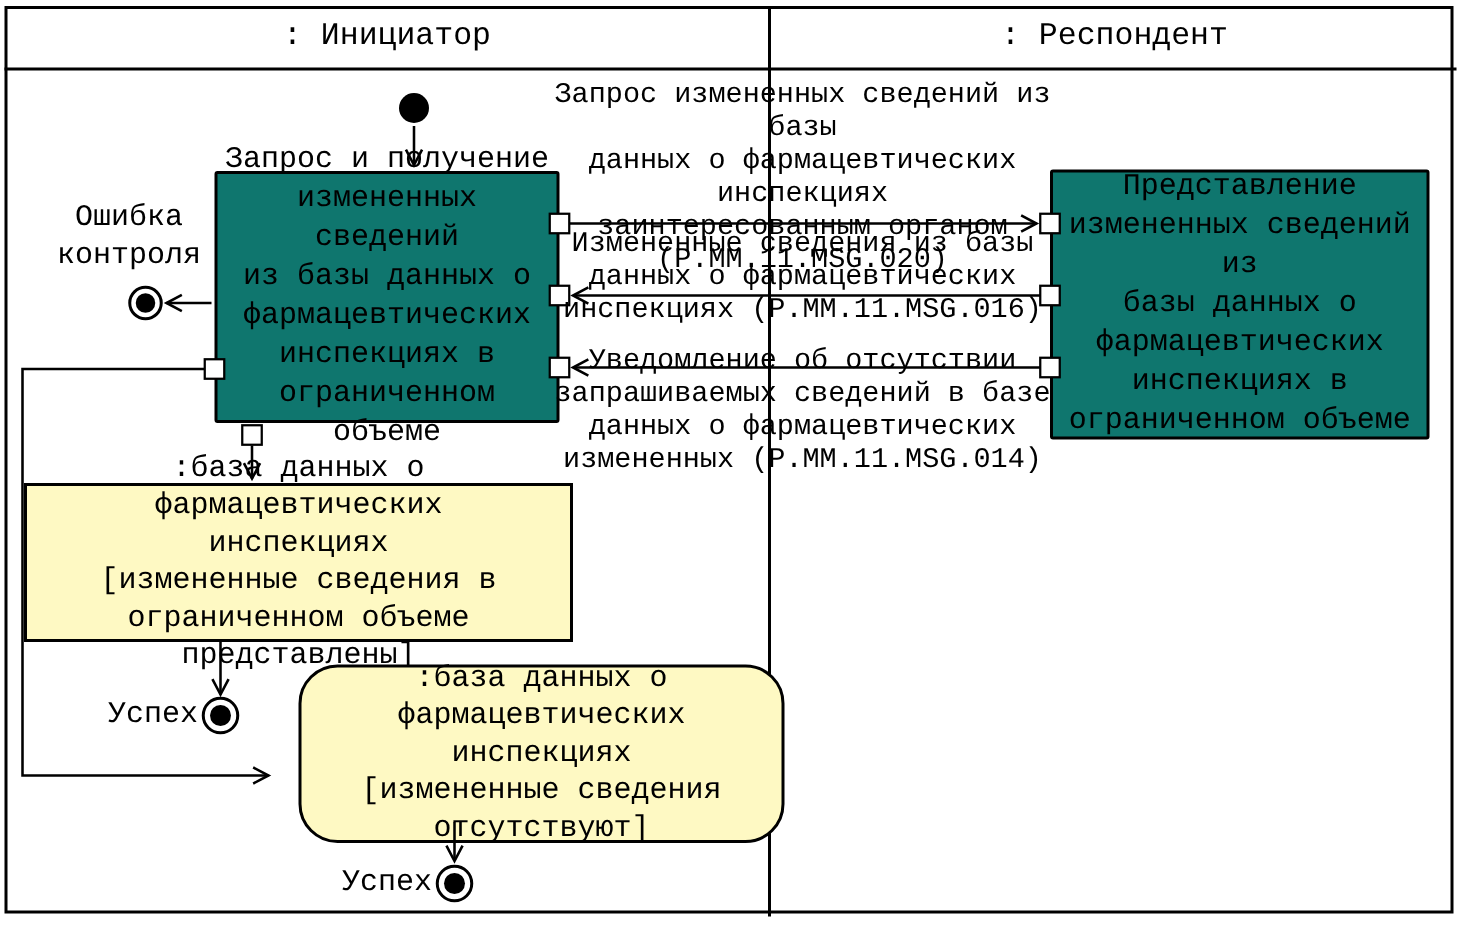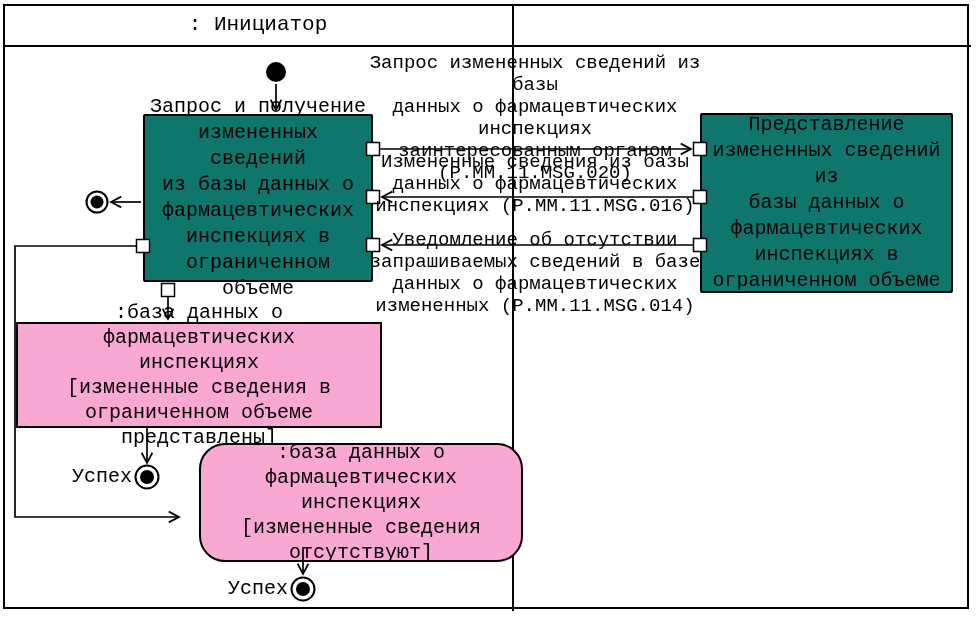--- a/index.html
+++ b/index.html
@@ -18,21 +18,21 @@
   .lane-label.l2 { left:513px; width:460px; }
   
   .activity {
     border:2px solid #000; border-radius:2px; background:#0f766e; box-sizing:border-box;
     display:flex; align-items:center; justify-content:center;
     font-size:20px; line-height:26px; z-index:2;
   }
   .activity.a1 { left:143px; top:114px; width:230px; height:168px; }
   .activity.a2 { left:700px; top:113px; width:253px; height:180px; }
   .objbox {
-    border:2px solid #000; background:#f9a8d4; box-sizing:border-box;
+    border:2px solid #000; background:#fef9c3; box-sizing:border-box;
     display:flex; align-items:center; justify-content:center;
     font-size:20px; line-height:25px; z-index:2;
   }
   .objbox.o1 { left:16px; top:322px; width:366px; height:106px; }
   .objbox.o2 { left:199px; top:443px; width:324px; height:119px;border-radius:26px; }
   
   .msg { font-size:19px; line-height:22px; z-index:4; }
   .msg.m1 { left:360px; top:52px;  width:350px; }
   .msg.m2 { left:365px; top:151px; width:340px;text-align:center; }
   .msg.m3 { left:365px; top:229px; width:340px; }
@@ -44,20 +44,21 @@
 </style>
 </head>
 <body>
 
 <div class="canvas">
 
   <div class="abs outer-frame"></div>
   <div class="abs lane-divider"></div>
   <div class="abs header-sep"></div>
   <div class="abs lane-label l1">: Инициатор</div>
+  <div class="abs lane-label l2">: Респондент</div>
 
   <div class="abs activity a1">
     <div class="ml">Запрос и получение
 измененных сведений
 из базы данных о
 фармацевтических
 инспекциях в
 ограниченном объеме</div>
   </div>
   <div class="abs activity a2">
@@ -87,20 +88,22 @@
 заинтересованным органом
 (P.MM.11.MSG.020)</div>
   <div class="abs msg m2 ml">Измененные сведения из базы
 данных о фармацевтических
 инспекциях (P.MM.11.MSG.016)</div>
   <div class="abs msg m3 ml">Уведомление об отсутствии
 запрашиваемых сведений в базе
 данных о фармацевтических
 измененных (P.MM.11.MSG.014)</div>
 
+  <div class="abs side-label err-label ml">Ошибка
+контроля</div>
   <div class="abs side-label suc-label1">Успех</div>
   <div class="abs side-label suc-label2">Успех</div>
 
   <svg class="abs connector-layer" viewBox="0 0 977 619" xmlns="http://www.w3.org/2000/svg">
     <defs>
       <marker id="arr" viewBox="0 0 13 13" refX="11" refY="6.5" markerWidth="14" markerHeight="14" orient="auto" markerUnits="userSpaceOnUse">
         <path d="M1.5,1.5 L11,6.5 L1.5,11.5" fill="none" stroke="#000" stroke-width="1.6"></path>
       </marker>
     </defs>
 

